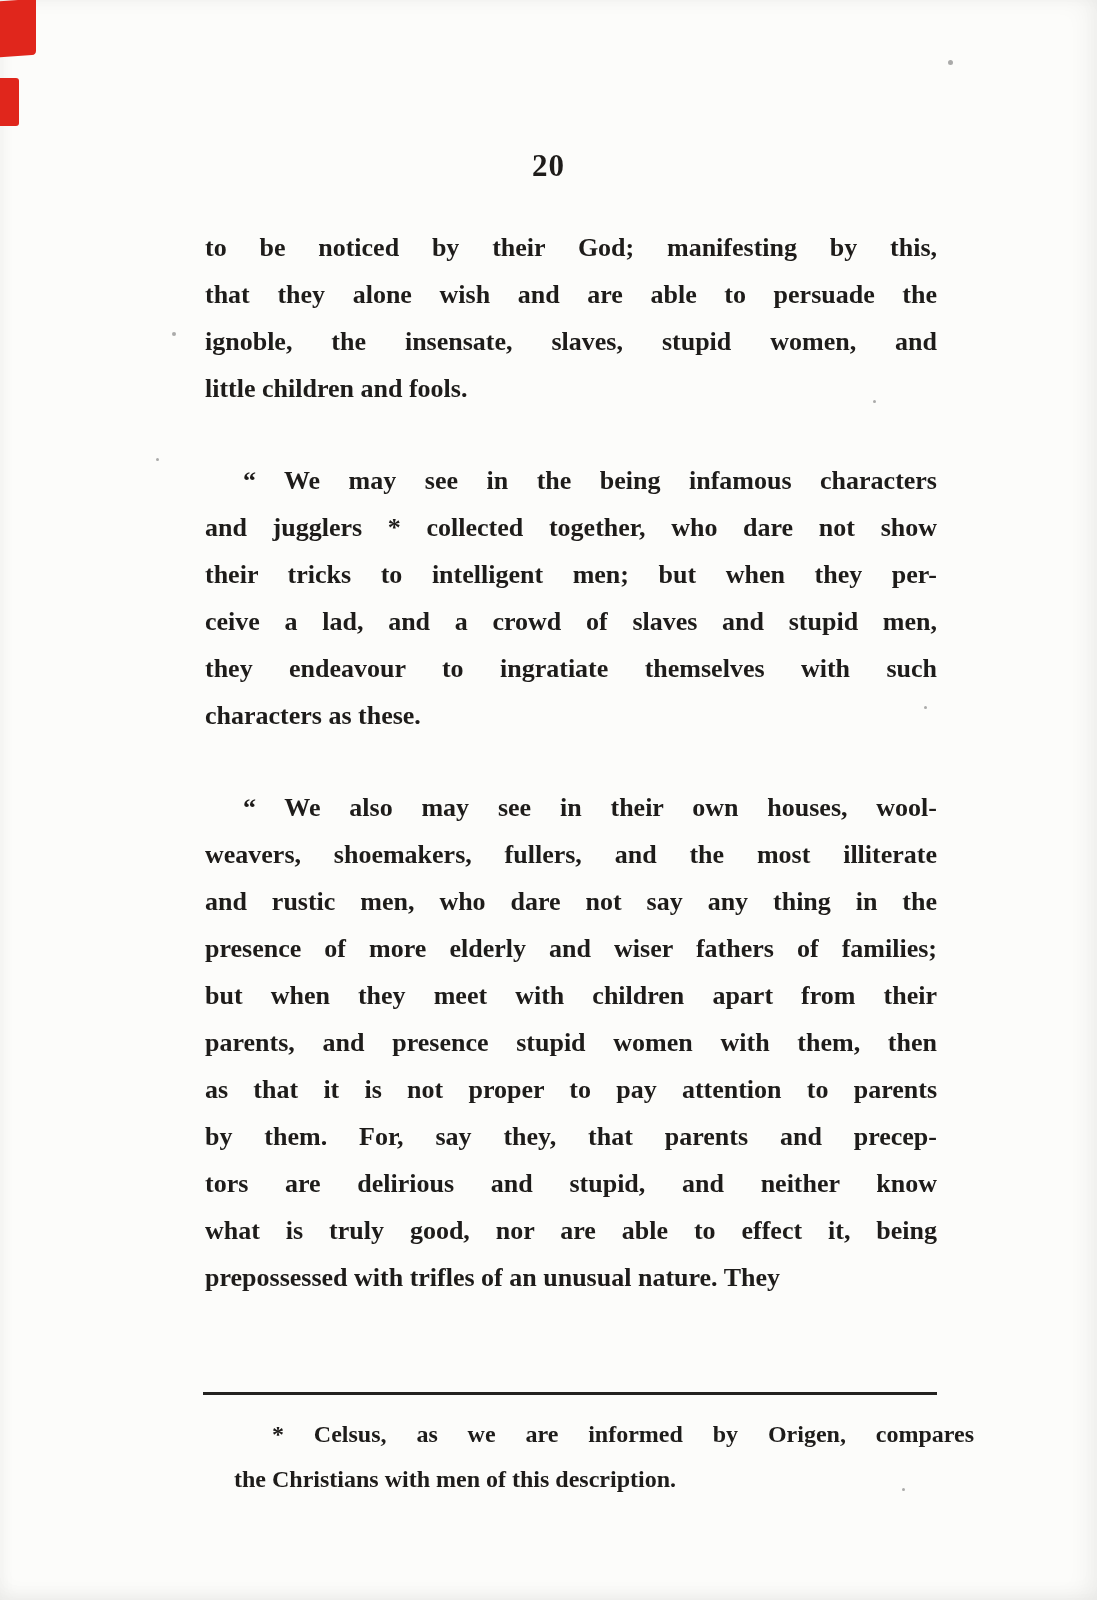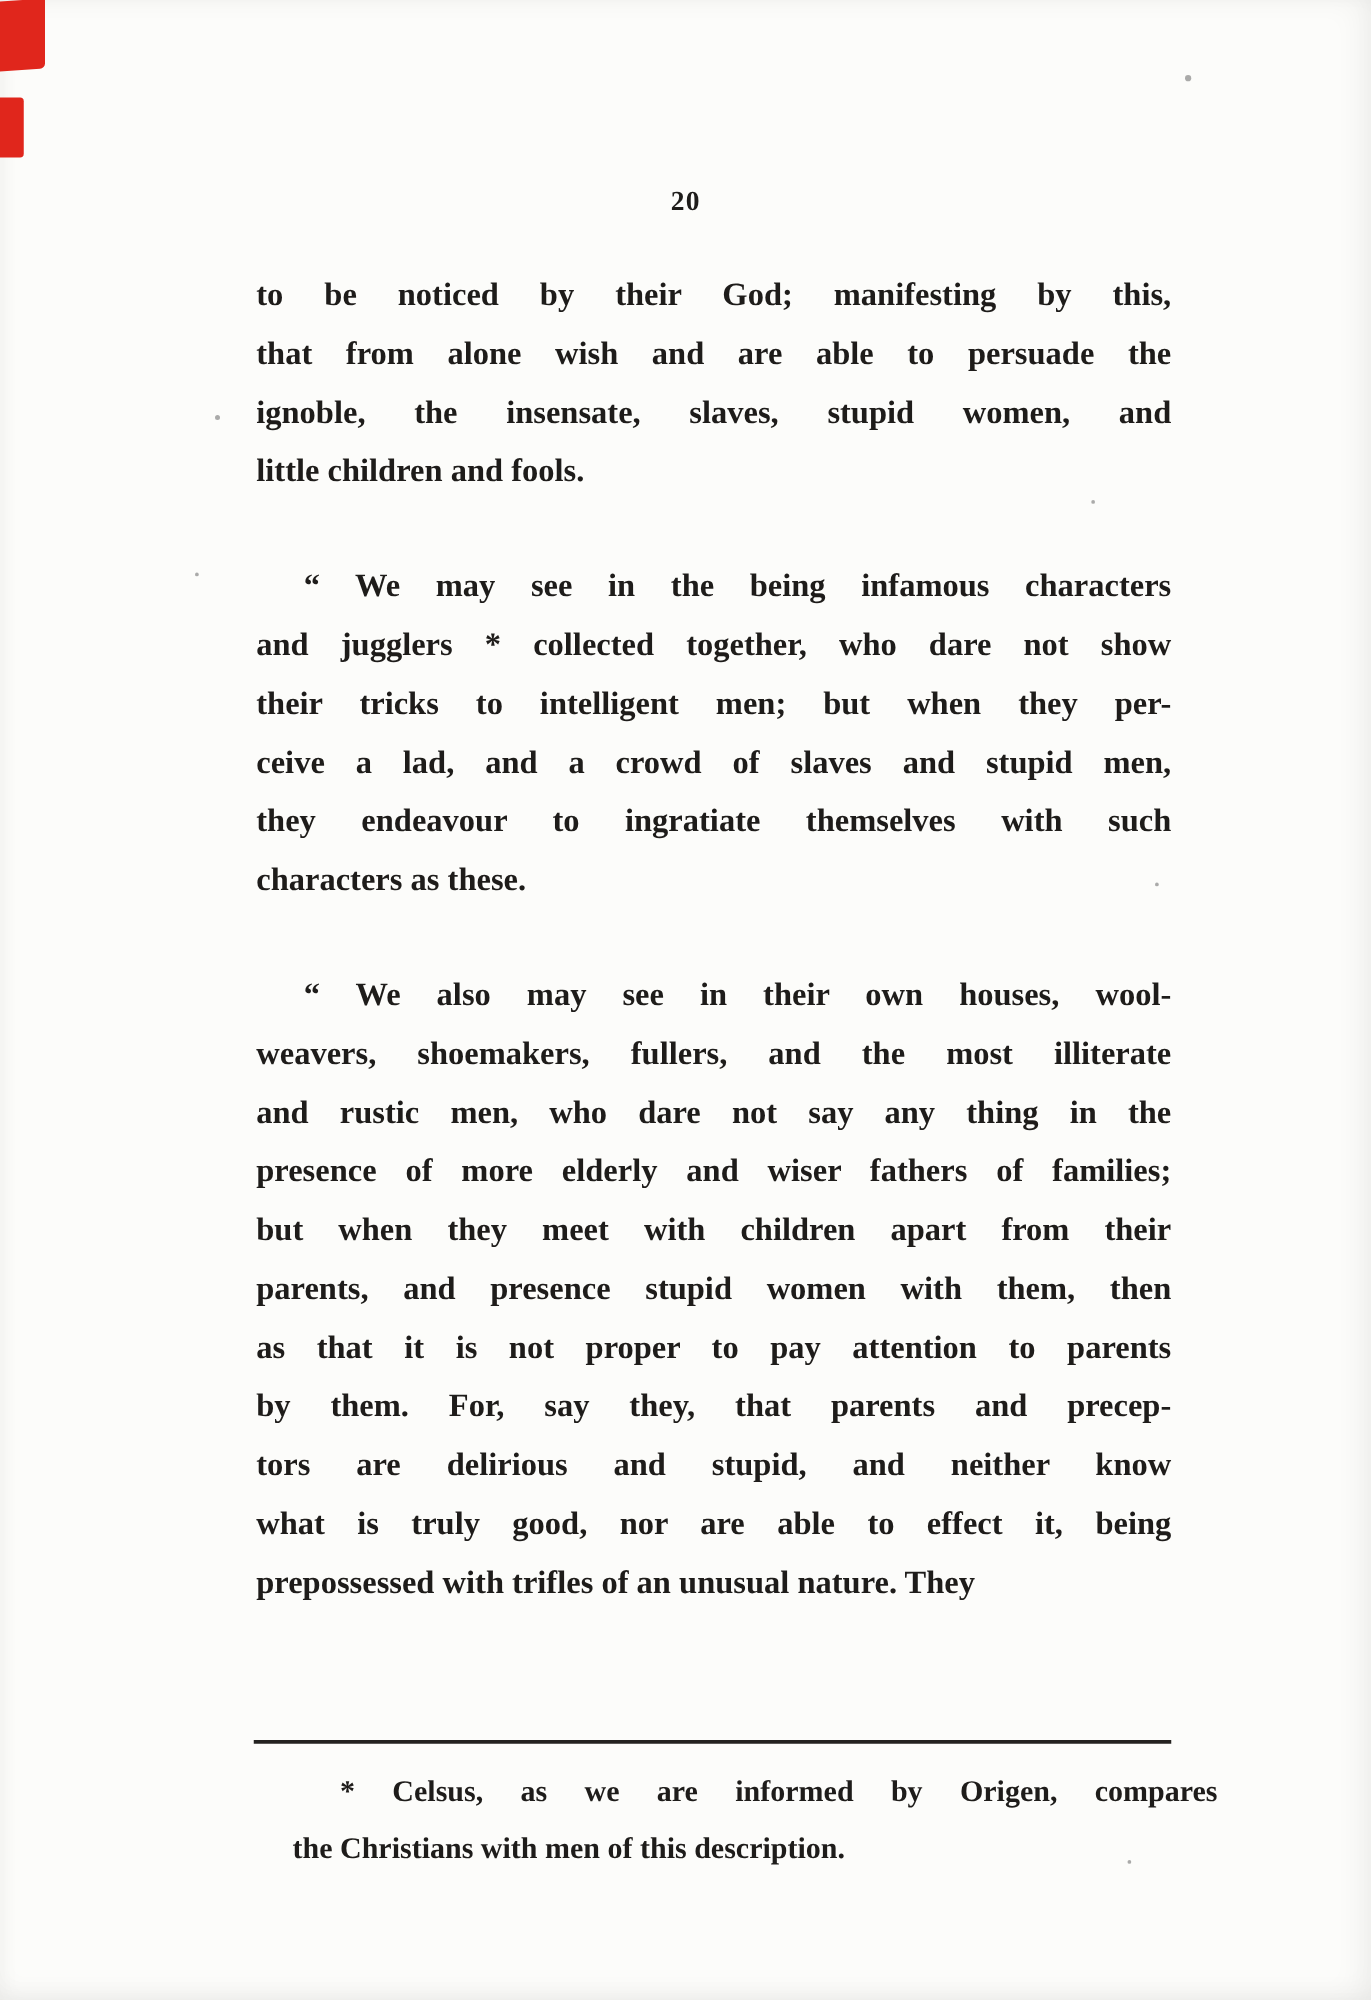--- a/index.html
+++ b/index.html
@@ -22,28 +22,28 @@
                 inset 0 -8px 18px rgba(0,0,0,0.03),
                 inset 6px 0 14px rgba(0,0,0,0.02);
     pointer-events: none;
   }
   .page-number {
     position: absolute;
     top: 148px;
     left: 0;
     width: 100%;
     text-align: center;
-    font-size: 22px;
+    font-size: 31px;
     font-weight: 700;
     letter-spacing: 1px;
   }
   .text-block {
     position: absolute;
     left: 205px;
-    top: 212px;
+    top: 224px;
     width: 732px;
   }
   .para {
     margin: 0 0 45px 0;
   }
   .line {
     font-size: 26px;
     font-weight: 700;
     line-height: 47px;
     height: 47px;
@@ -124,21 +124,21 @@
 <div class="speck s4"></div>
 <div class="speck s5"></div>
 <div class="speck s6"></div>
 
 <div class="page-number">20</div>
 
 <div class="text-block">
   <div>
       <div class="para">
         <div class="line">to be noticed by their God; manifesting by this,</div>
-        <div class="line">that from alone wish and are able to persuade the</div>
+        <div class="line">that they alone wish and are able to persuade the</div>
         <div class="line">ignoble, the insensate, slaves, stupid women, and</div>
         <div class="line last">little children and fools.</div>
       </div>
       <div class="para">
         <div class="line indent">“ We may see in the being infamous characters</div>
         <div class="line">and jugglers * collected together, who dare not show</div>
         <div class="line">their tricks to intelligent men; but when they per-</div>
         <div class="line">ceive a lad, and a crowd of slaves and stupid men,</div>
         <div class="line">they endeavour to ingratiate themselves with such</div>
         <div class="line last">characters as these.</div>

